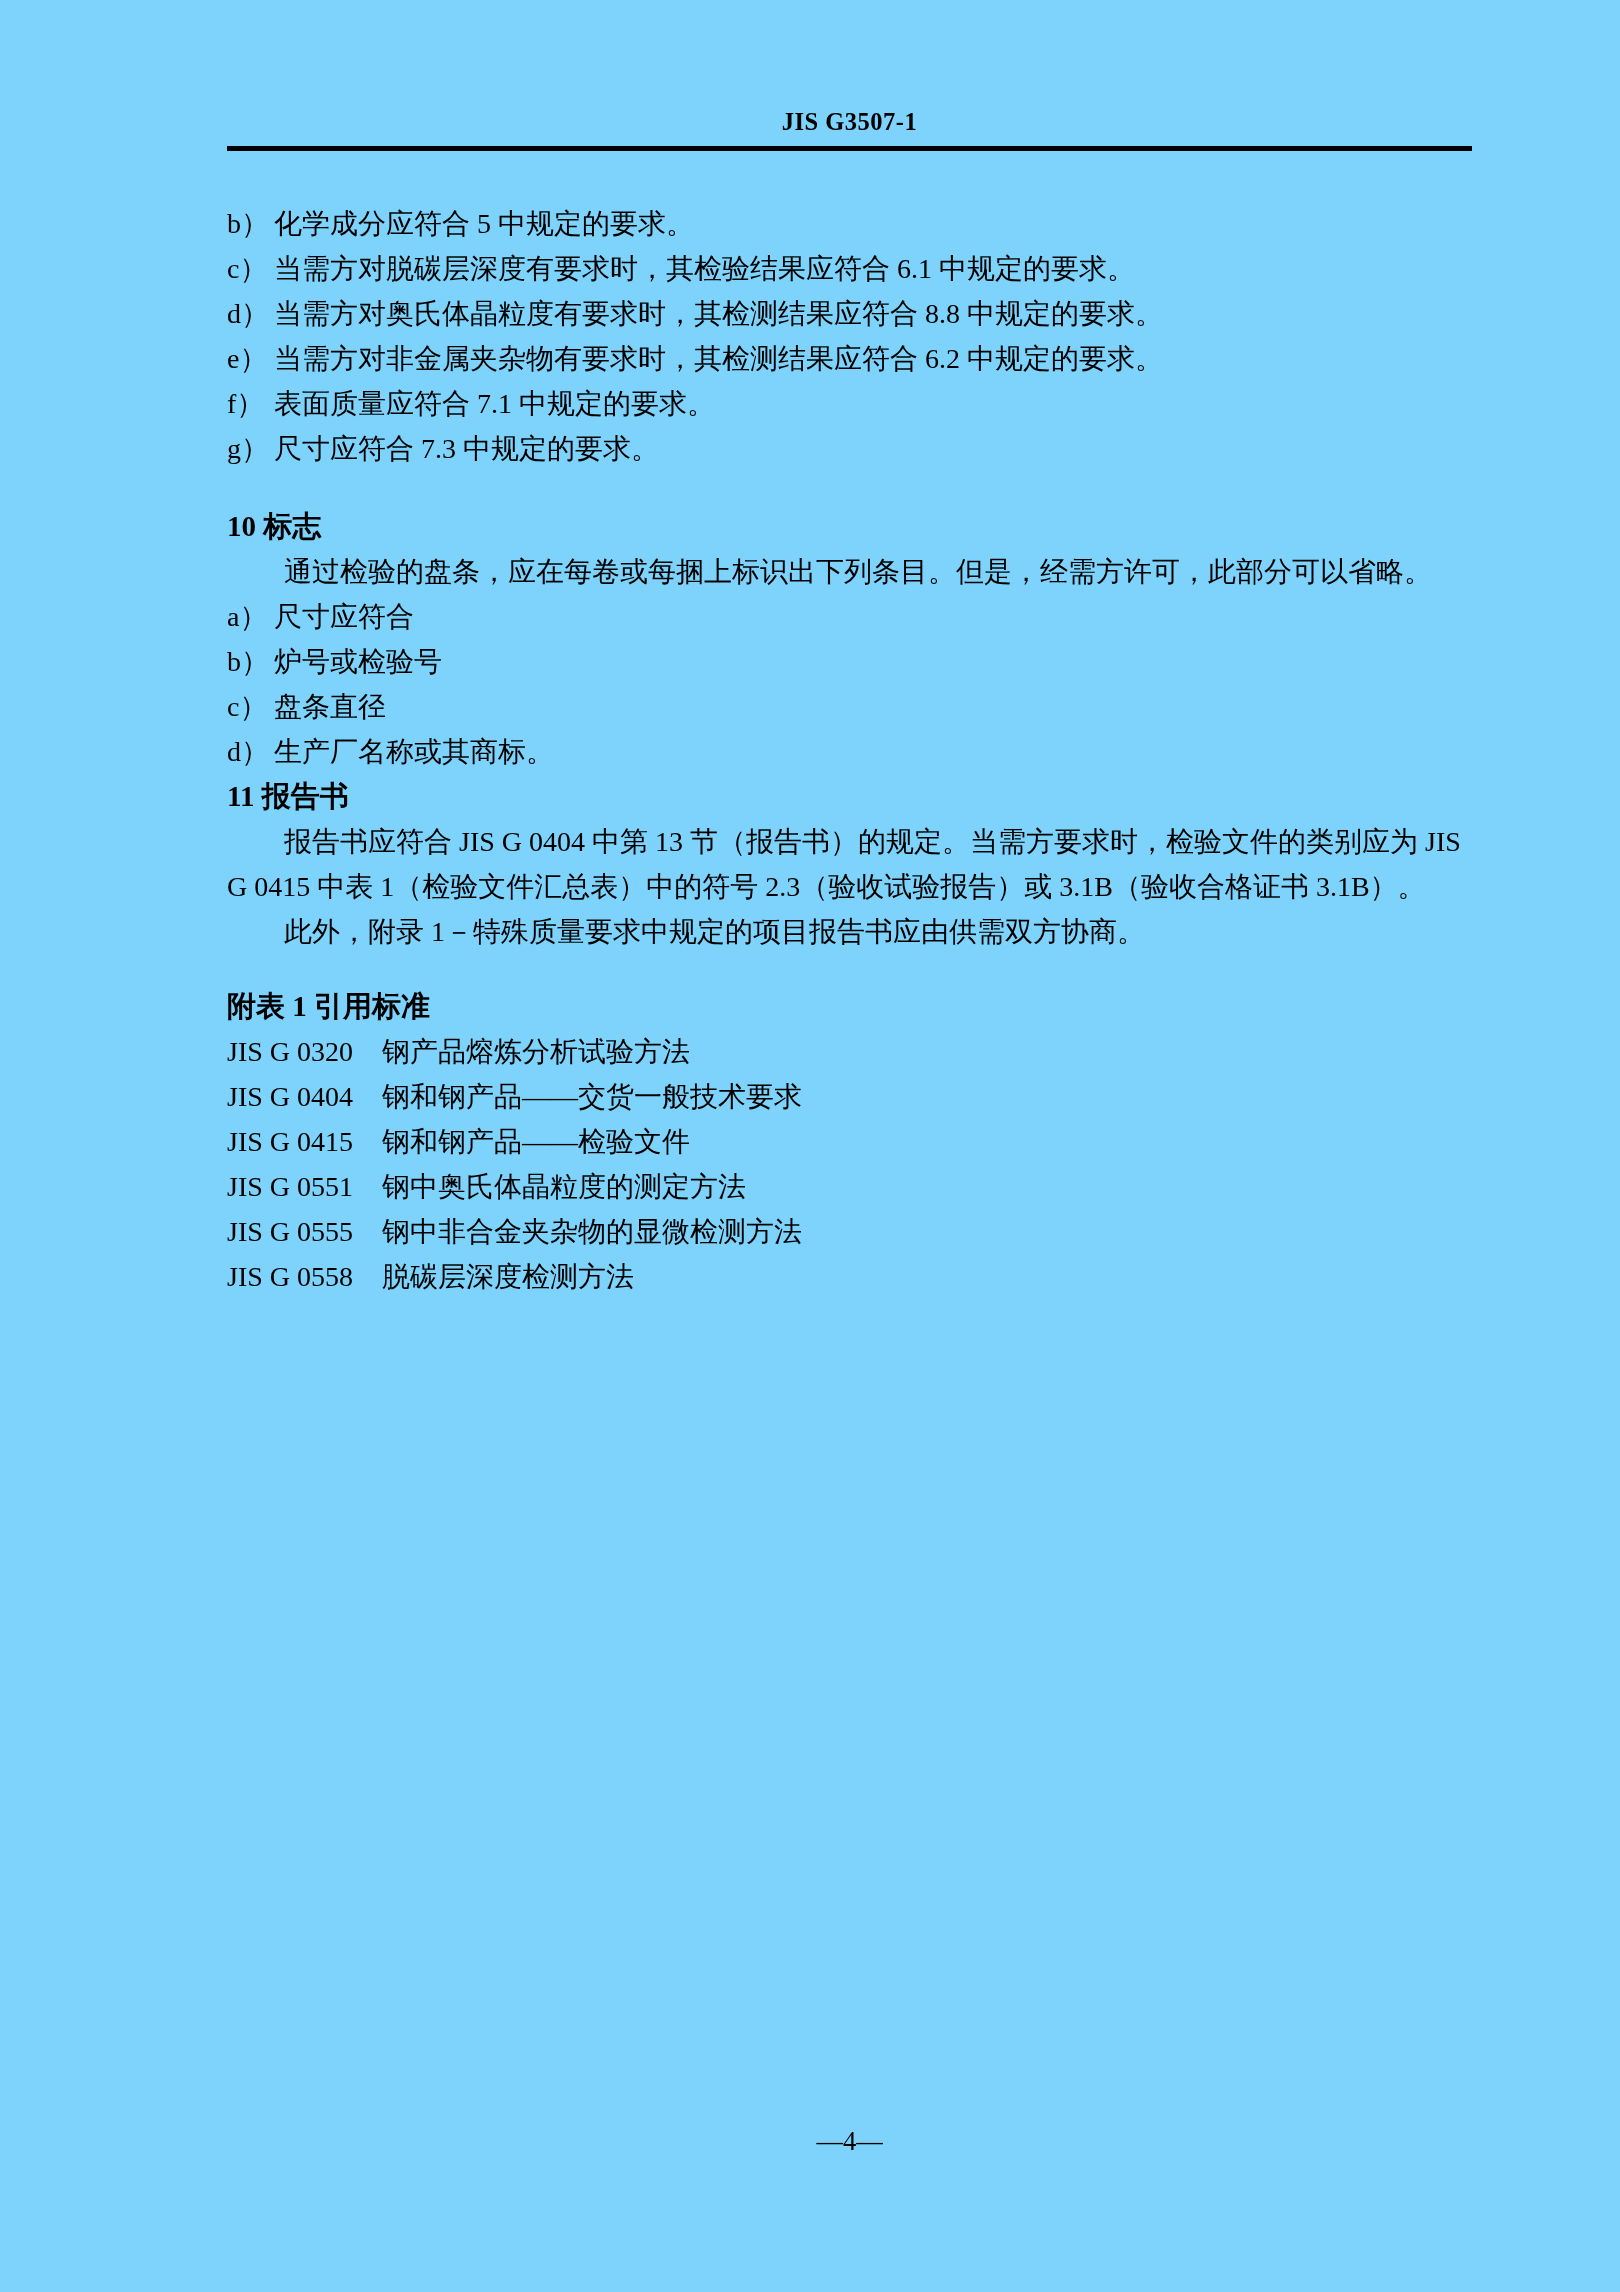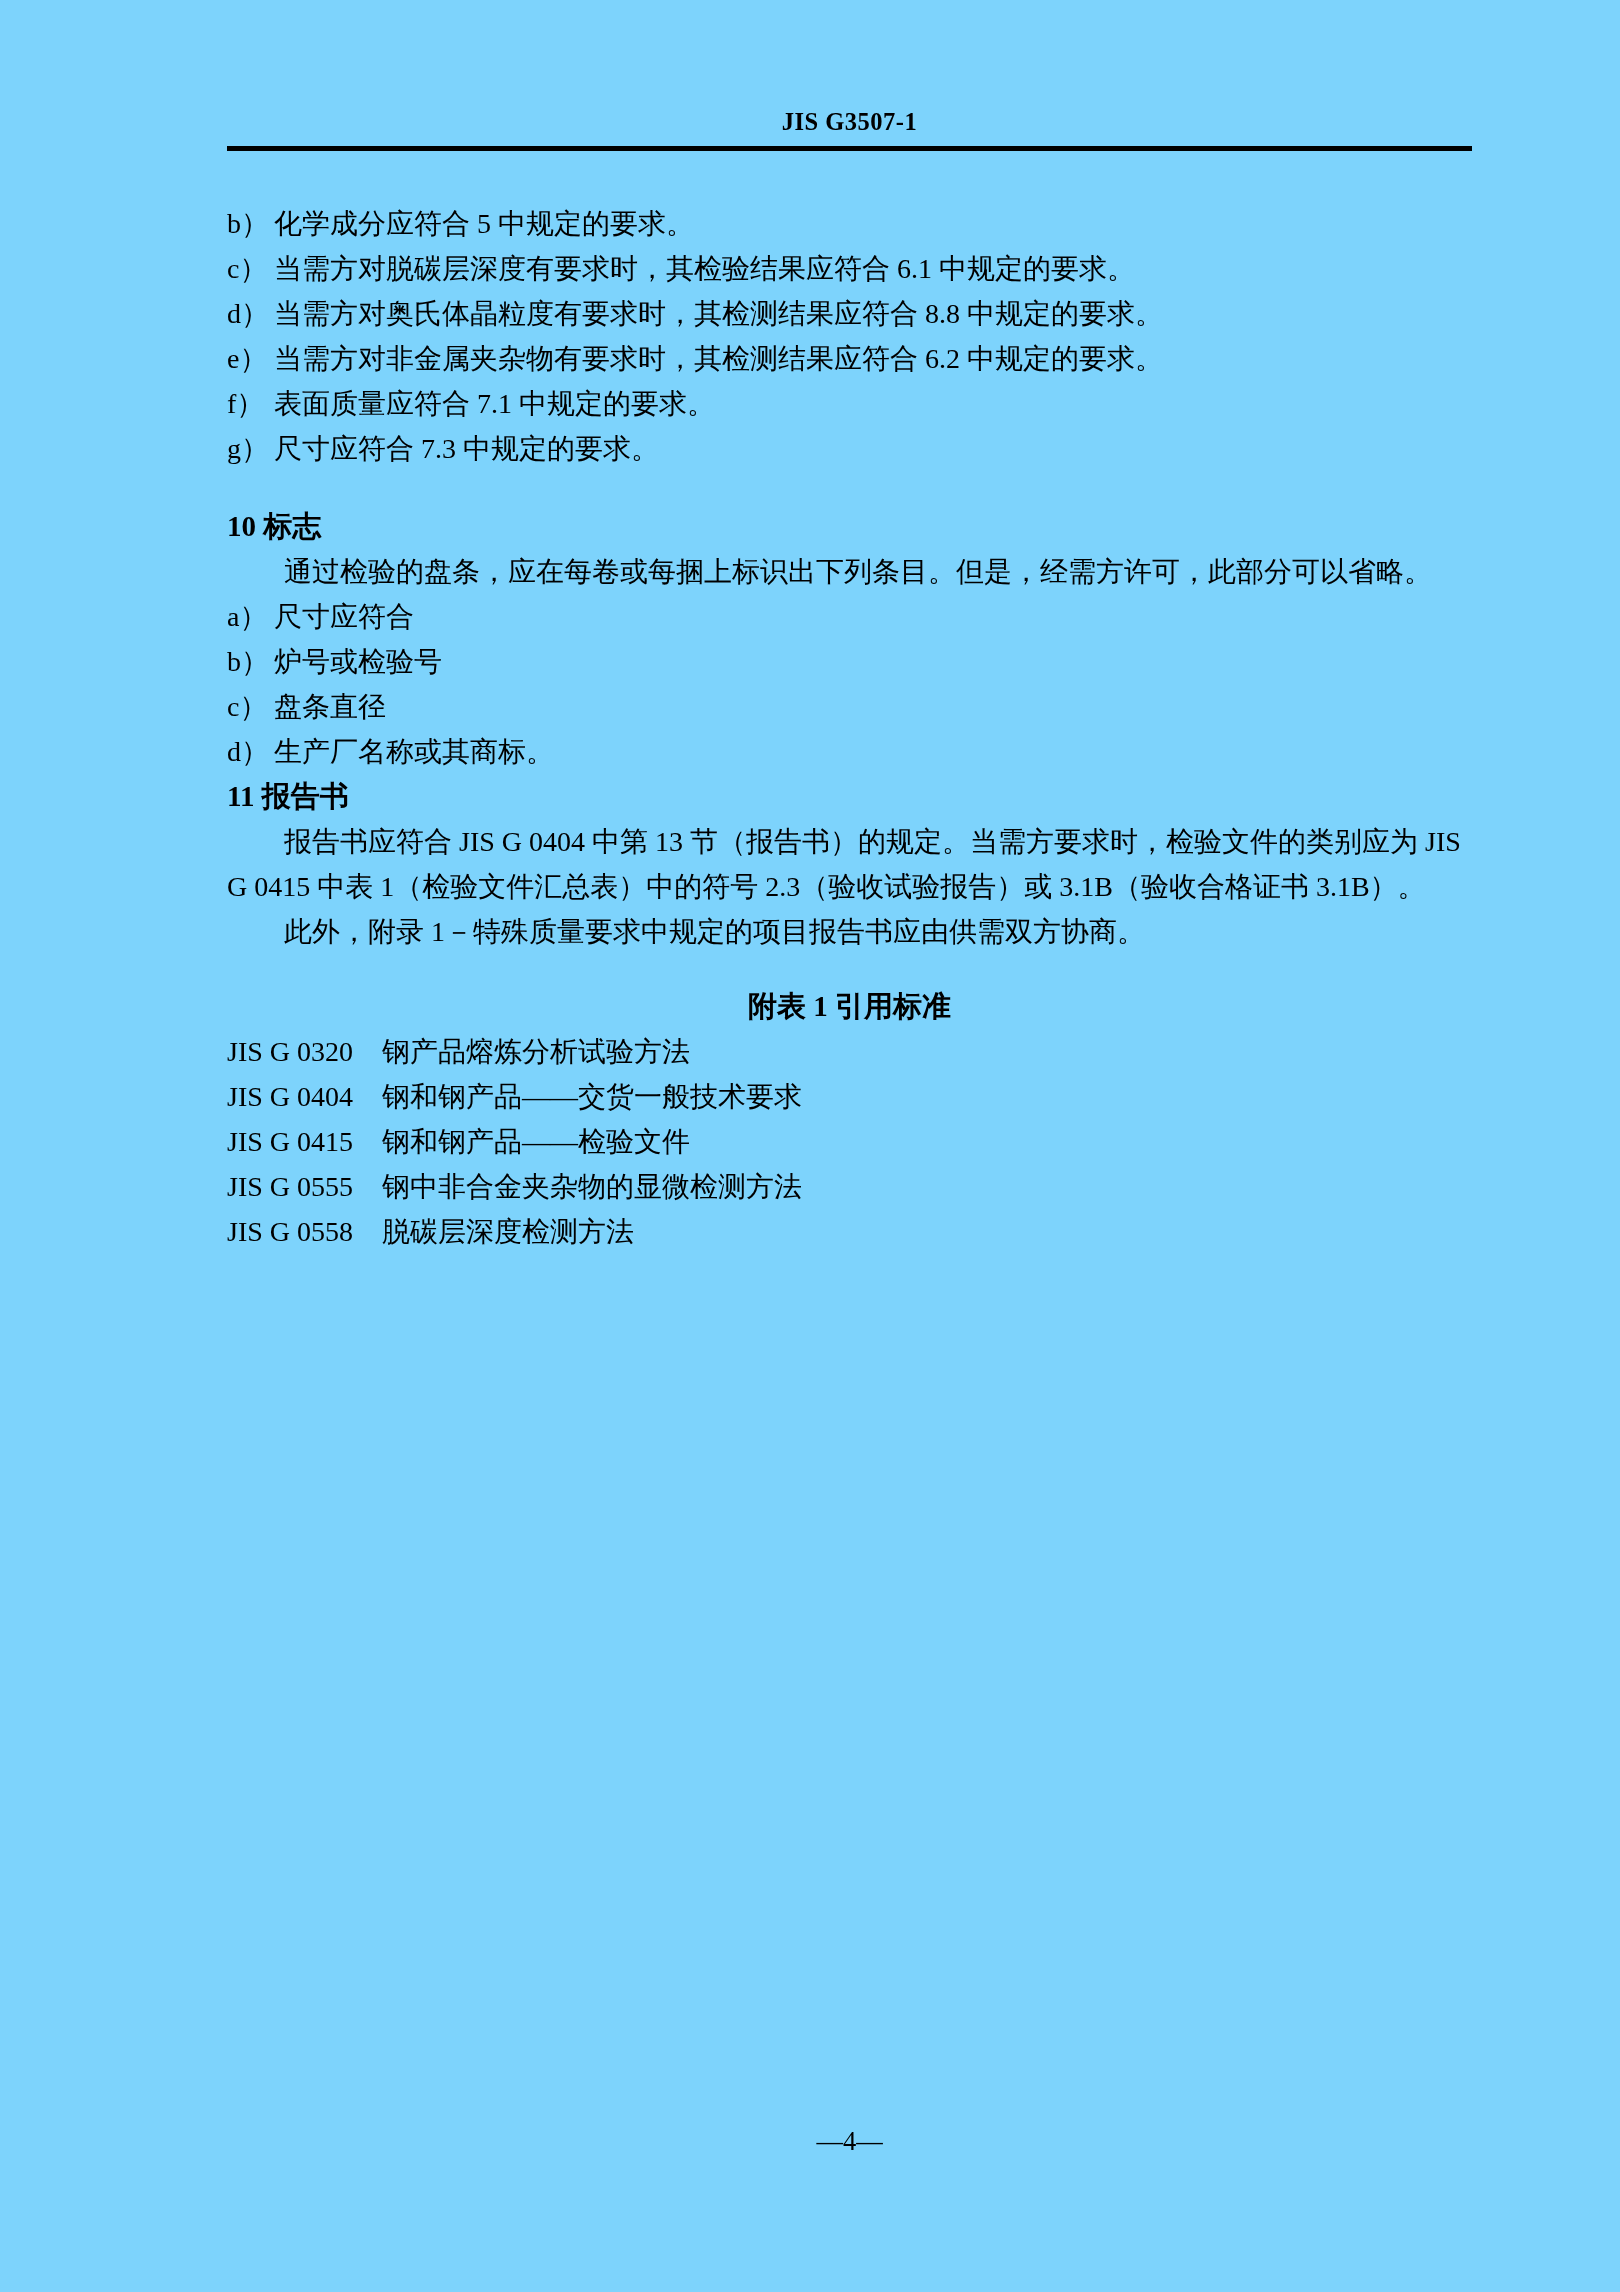--- a/index.html
+++ b/index.html
@@ -54,21 +54,21 @@
   }
   .sec10 { margin-top: 33px; }
   .sec11 { }
   .indent { text-indent: 57px; }
   .appendix-heading {
     margin-top: 30px;
     font-size: 29px;
     font-weight: bold;
     line-height: 45px;
     height: 45px;
-    text-align: center;
+    text-align: left;
   }
   .ref-row { display: flex; }
   .ref-row .code { flex: none; width: 155px; }
   .ref-row .title { flex: none; }
   .footer {
     position: absolute;
     left: 227px;
     top: 2127px;
     width: 1245px;
     text-align: center;
@@ -148,20 +148,24 @@
       </div>
       <div class="ln ref-row">
         <span class="code">JIS G 0404</span>
         <span class="title">钢和钢产品——交货一般技术要求</span>
       </div>
       <div class="ln ref-row">
         <span class="code">JIS G 0415</span>
         <span class="title">钢和钢产品——检验文件</span>
       </div>
       <div class="ln ref-row">
+        <span class="code">JIS G 0551</span>
+        <span class="title">钢中奥氏体晶粒度的测定方法</span>
+      </div>
+      <div class="ln ref-row">
         <span class="code">JIS G 0555</span>
         <span class="title">钢中非合金夹杂物的显微检测方法</span>
       </div>
       <div class="ln ref-row">
         <span class="code">JIS G 0558</span>
         <span class="title">脱碳层深度检测方法</span>
       </div>
     </div>
 
   </div>

